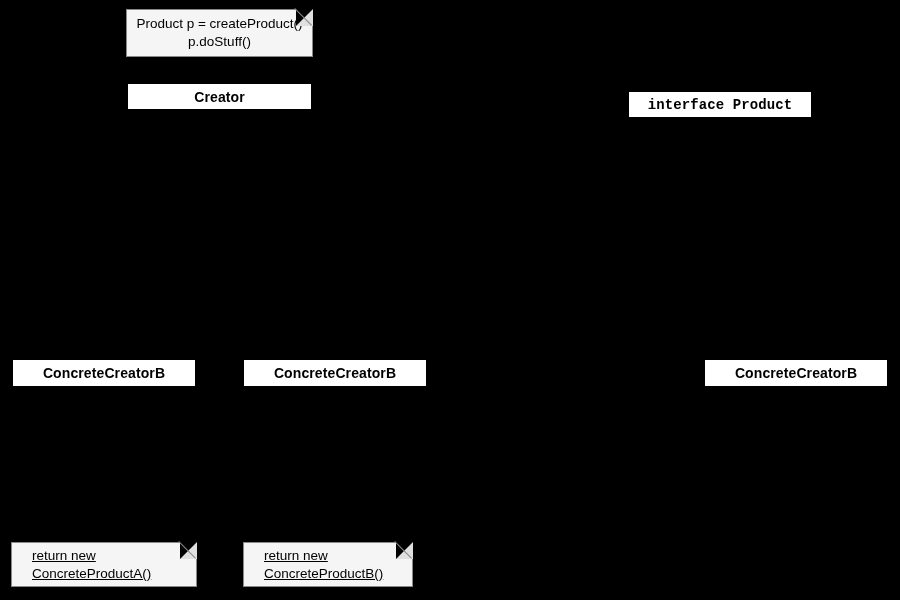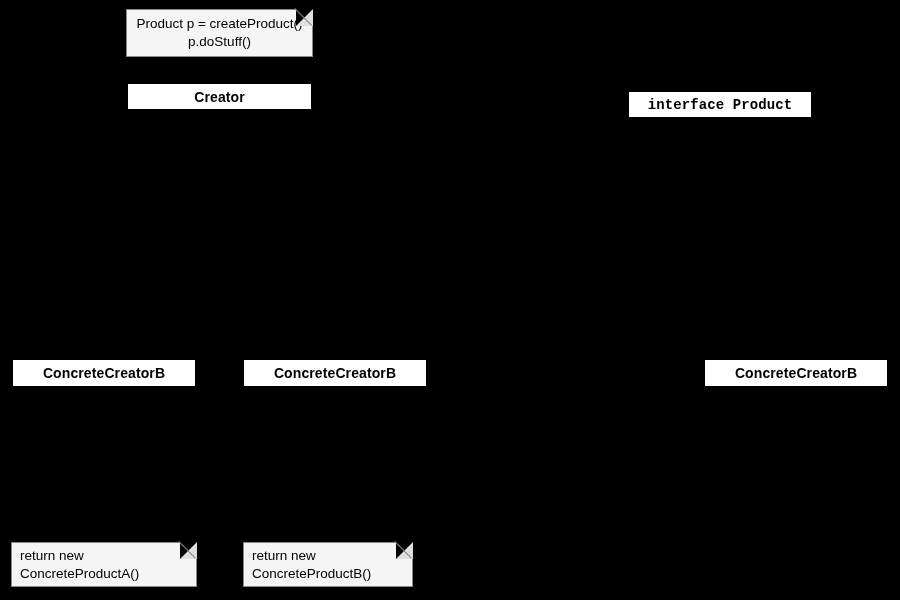--- a/index.html
+++ b/index.html
@@ -92,21 +92,21 @@
   .uml-note .note-corner-mask {
     position: absolute;
     top: -1px;
     right: -1px;
     width: 0;
     height: 0;
     border-top: 17px solid #000000;
     border-left: 17px solid transparent;
   }
   .note-left { text-align: left; justify-content: flex-start; }
-  .note-left .note-text { padding-left: 8px; }
+  .note-left .note-text { padding-left: 20px; text-decoration: underline; }
 </style>
 </head>
 <body>
 
 <div id="canvas">
 
   <div class="uml-note" id="note-creator" style="left: 126px; top: 9px; width: 187px; height: 48px;">
     <span class="note-text">Product p = createProduct()
 p.doStuff()</span>
     <span class="note-corner-mask"></span>

